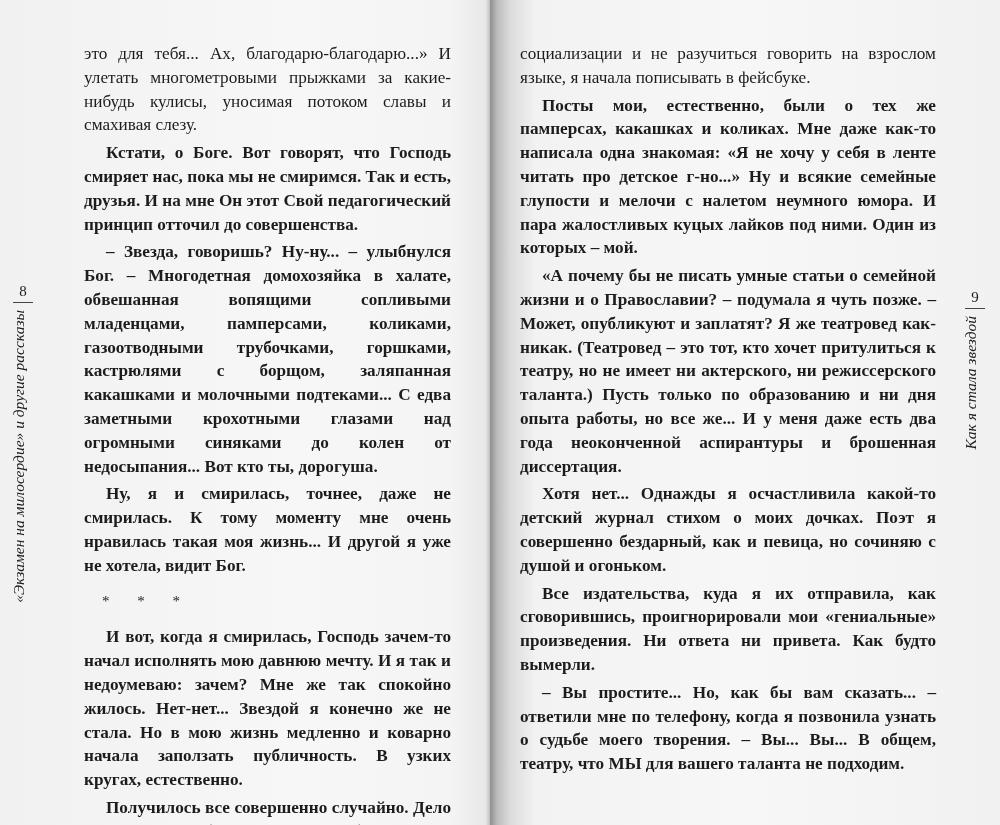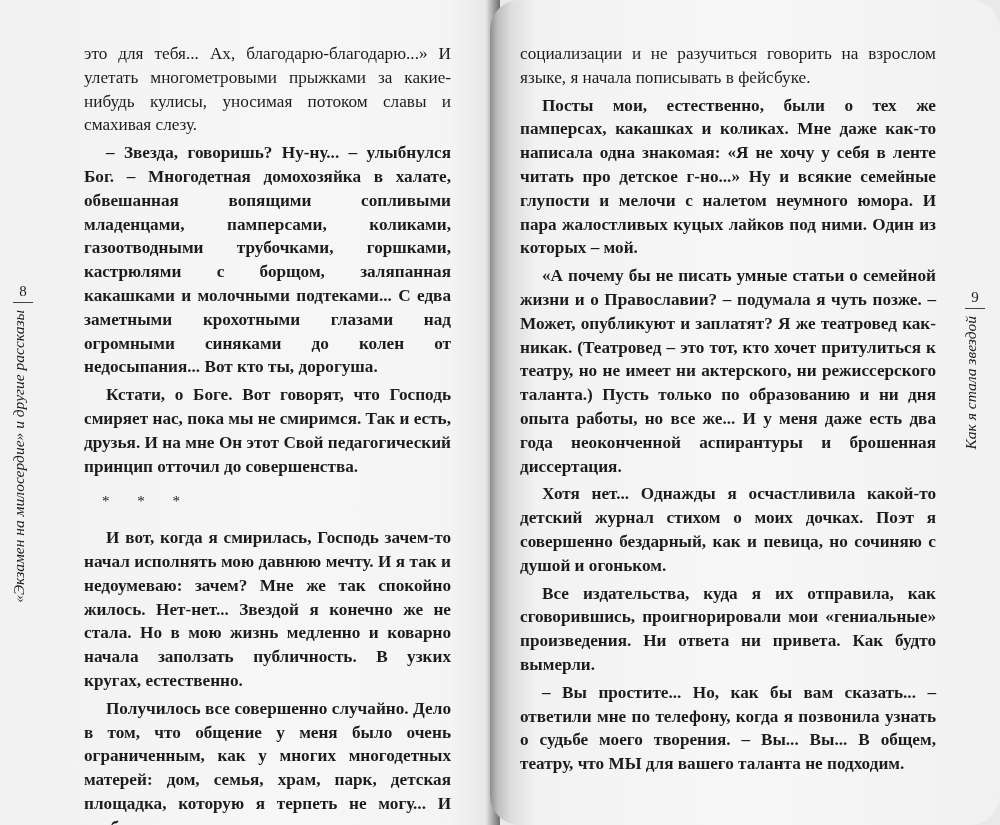--- a/index.html
+++ b/index.html
@@ -11,21 +11,20 @@
   }
   .spread { position: relative; width: 1000px; height: 825px; display: flex; }
   .page { position: relative; height: 825px; }
   .page-left {
     width: 490px;
     background: linear-gradient(to right, #f1f1f1 0%, #f7f7f7 60%, #f4f4f4 92%, #e6e6e6 100%);
   }
   .page-right {
     width: 510px;
     background: linear-gradient(to right, #8e8e8e 0%, #bdbdbd 1.5%, #dcdcdc 4%, #f2f2f2 9%, #f7f7f7 50%, #f1f1f1 100%);
-    border-radius: 30px;
   }
   .gutter-shadow {
     position: absolute; left: 486px; top: 0; width: 14px; height: 825px;
     background: linear-gradient(to right, #e3e3e3, #9a9a9a 60%, #6e6e6e);
   }
   .text-block {
     position: absolute; top: 38px;
     font-size: 17.2px; line-height: 23.8px;
     text-align: justify;
   }
@@ -60,22 +59,23 @@
 
 <div class="spread">
   <div class="page page-left">
     <div class="margin-left">
       <div class="page-num">8</div>
       <div class="page-rule"></div>
       <div class="running-head">«Экзамен на милосердие» и другие рассказы</div>
     </div>
     <div class="text-block">
       <p class="cont">это для тебя... Ах, благодарю-благодарю...» И улетать многометровыми прыжками за какие-нибудь кулисы, уносимая потоком славы и смахивая слезу.</p>
+      <p class="indent">Кстати, о Боге. Вот говорят, что Господь смиряет нас, пока мы не смиримся. Так и есть, друзья. И на мне Он этот Свой педагогический принцип отточил до совершенства.</p>
       <p class="indent">– Звезда, говоришь? Ну-ну... – улыбнулся Бог. – Многодетная домохозяйка в халате, обвешанная вопящими сопливыми младенцами, памперсами, коликами, газоотводными трубочками, горшками, кастрюлями с борщом, заляпанная какашками и молочными подтеками... С едва заметными крохотными глазами над огромными синяками до колен от недосыпания... Вот кто ты, дорогуша.</p>
-      <p class="indent">Кстати, о Боге. Вот говорят, что Господь смиряет нас, пока мы не смиримся. Так и есть, друзья. И на мне Он этот Свой педагогический принцип отточил до совершенства.</p>
+      <p class="indent">Ну, я и смирилась, точнее, даже не смирилась. К тому моменту мне очень нравилась такая моя жизнь... И другой я уже не хотела, видит Бог.</p>
       <p class="stars">* * *</p>
       <p class="indent">И вот, когда я смирилась, Господь зачем-то начал исполнять мою давнюю мечту. И я так и недоумеваю: зачем? Мне же так спокойно жилось. Нет-нет... Звездой я конечно же не стала. Но в мою жизнь медленно и коварно начала заползать публичность. В узких кругах, естественно.</p>
       <p class="indent">Получилось все совершенно случайно. Дело в том, что общение у меня было очень ограниченным, как у многих многодетных матерей: дом, семья, храм, парк, детская площадка, которую я терпеть не могу... И чтобы компенсировать отсутствие</p>
     </div>
   </div>
 
   <div class="gutter-shadow"></div>
 
   <div class="page page-right">
     <div class="text-block">

